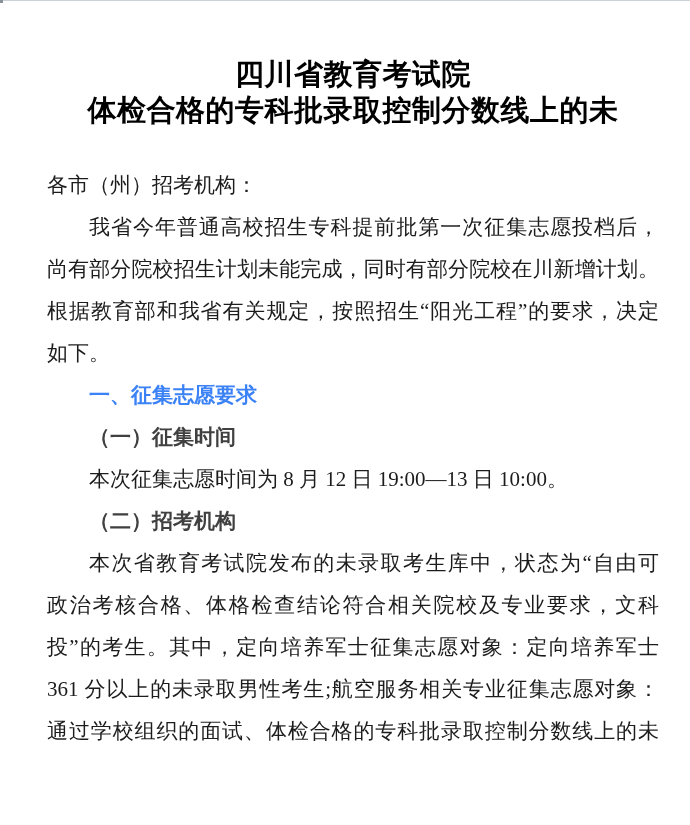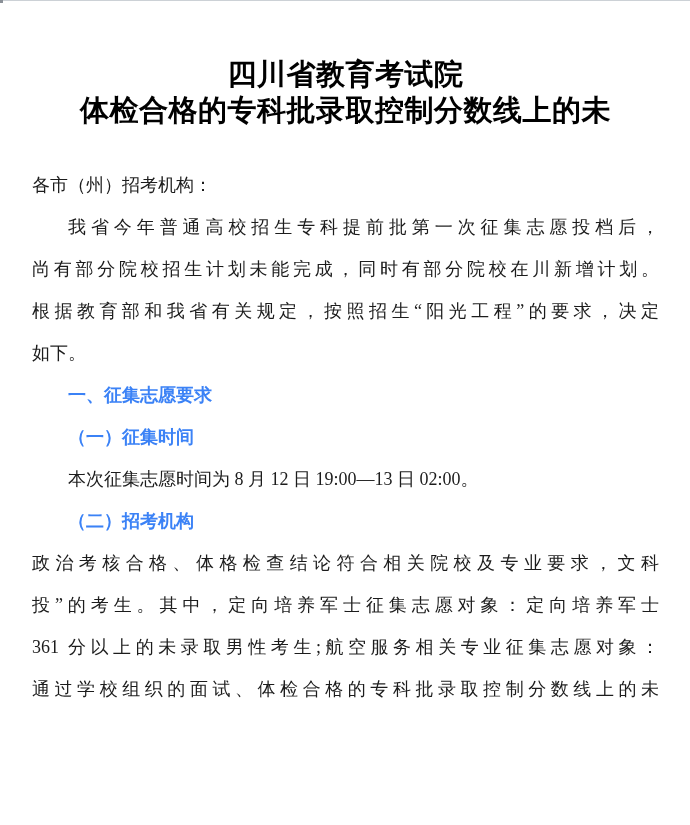--- a/index.html
+++ b/index.html
@@ -26,54 +26,54 @@
   }
   .top-edge-nub {
     position: absolute;
     top: 0;
     left: 0;
     width: 3px;
     height: 3px;
     background: #8a9097;
   }
   .content {
-    padding: 56px 31px 0 32px;
+    padding: 56px 31px 0 47px;
   }
   .title {
     font-size: 29px;
     line-height: 36px;
     font-weight: 700;
     text-align: center;
     color: #000000;
     letter-spacing: 0.5px;
   }
   .body-text {
     margin-top: 36px;
-    font-size: 18px;
+    font-size: 21px;
     line-height: 42px;
   }
   .ln {
     white-space: nowrap;
   }
   .just {
     text-align: justify;
     text-align-last: justify;
     white-space: normal;
   }
   .ind {
     text-indent: 2em;
   }
   .h-hei {
     font-family: "Liberation Sans", "DejaVu Sans", sans-serif;
     font-weight: 700;
     color: #3b82f6;
   }
   .h-kai {
     font-weight: 700;
-    color: #3b82f6;
+    color: #404040;
   }
 </style>
 </head>
 <body>
 
 <div class="page">
   <div class="top-edge"></div>
   <div class="top-edge-nub"></div>
 
   <div class="content">
@@ -91,25 +91,26 @@
         <div class="ln just ind">我省今年普通高校招生专科提前批第一次征集志愿投档后，</div>
         <div class="ln just">尚有部分院校招生计划未能完成，同时有部分院校在川新增计划。</div>
         <div class="ln just">根据教育部和我省有关规定，按照招生“阳光工程”的要求，决定</div>
         <div class="ln">如下。</div>
       </div>
 
       <div class="ln ind h-hei">一、征集志愿要求</div>
 
       <div class="ln ind h-kai">（一）征集时间</div>
 
-      <div class="ln ind">本次征集志愿时间为 8 月 12 日 19:00—13 日 02:00。</div>
+      <div class="ln ind">本次征集志愿时间为 8 月 12 日 19:00—13 日 10:00。</div>
 
       <div class="ln ind h-kai">（二）招考机构</div>
 
       <div>
+        <div class="ln just ind">本次省教育考试院发布的未录取考生库中，状态为“自由可</div>
         <div class="ln just">政治考核合格、体格检查结论符合相关院校及专业要求，文科</div>
         <div class="ln just">投”的考生。其中，定向培养军士征集志愿对象：定向培养军士</div>
         <div class="ln just">361 分以上的未录取男性考生;航空服务相关专业征集志愿对象：</div>
         <div class="ln just">通过学校组织的面试、体检合格的专科批录取控制分数线上的未</div>
       </div>
 
     </div>
   </div>
 </div>
 

